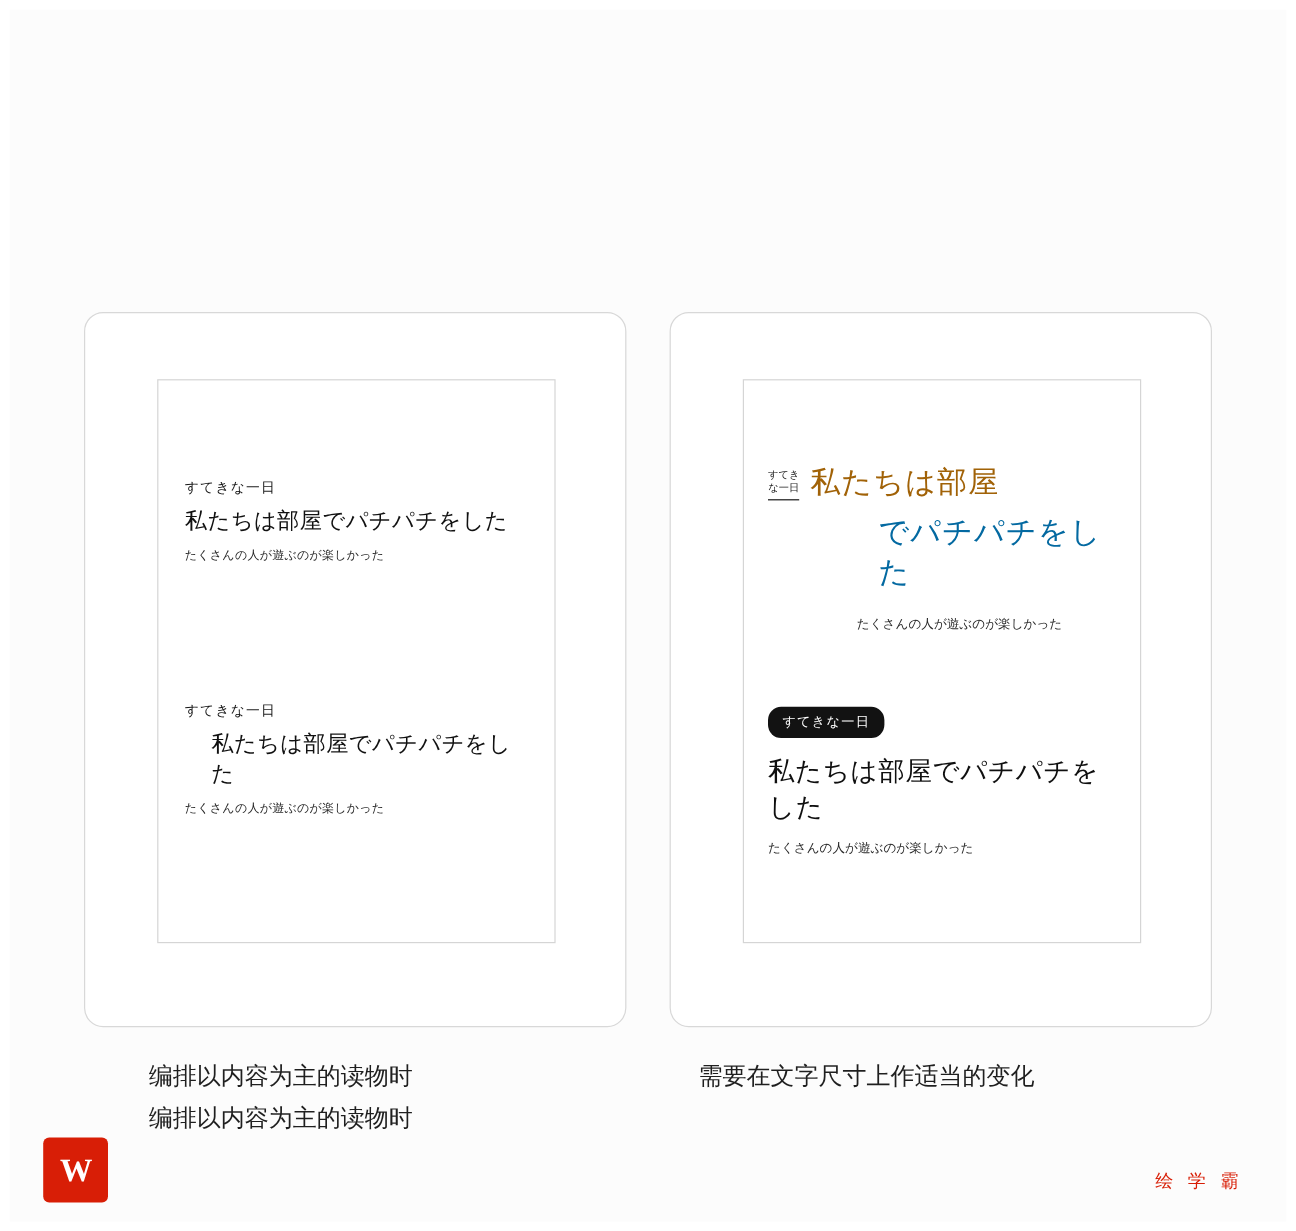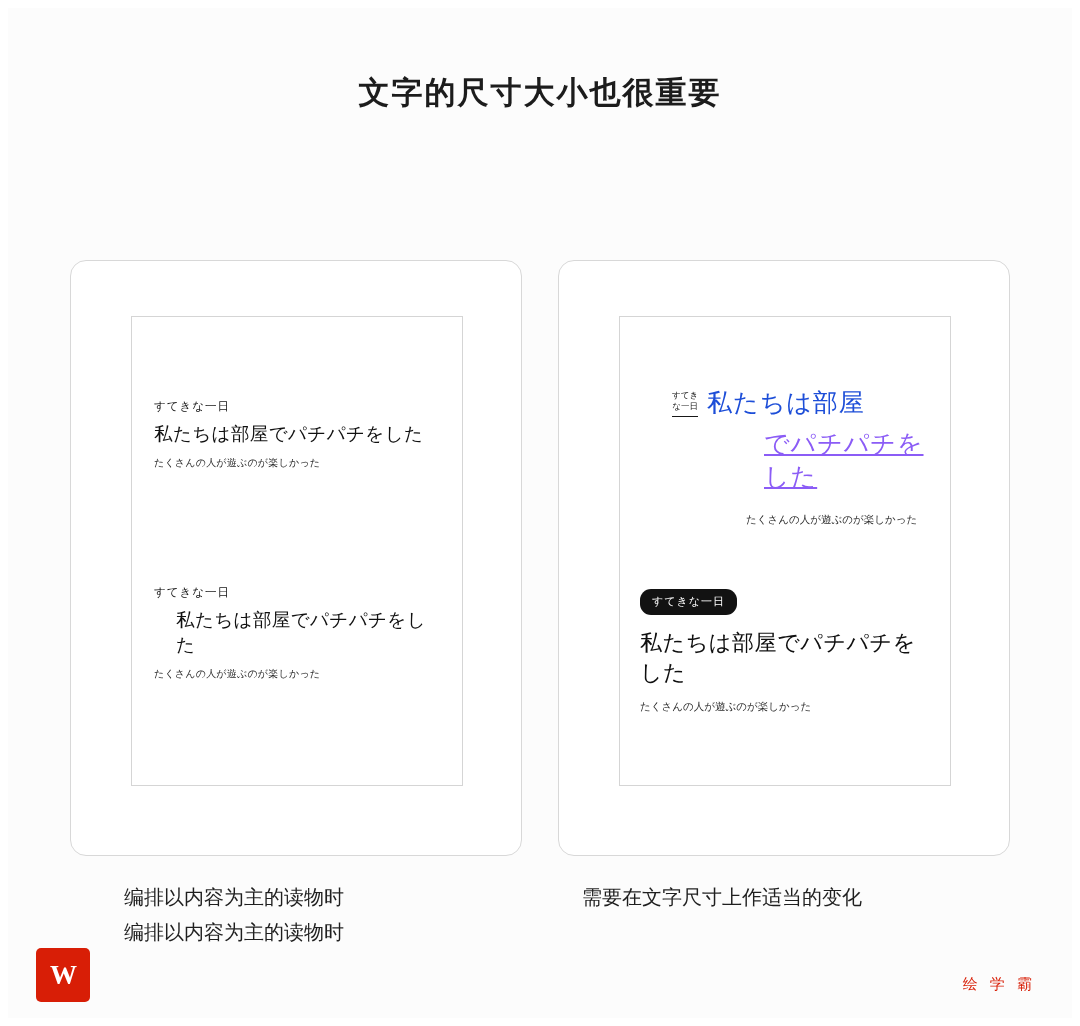--- a/index.html
+++ b/index.html
@@ -117,48 +117,46 @@
     margin-top: 10px;
     color: #2a2a2a;
     letter-spacing: 0.2px;
   }
   
   .rblockA {
     position: absolute;
     left: 20px;
     top: 72px;
     right: 16px;
-    margin-left: 32px;
   }
   .rline1 {
     display: flex;
     align-items: flex-end;
     gap: 9px;
   }
   .ruby-box {
     font-size: 8.5px;
     line-height: 1.25;
     color: #171717;
     text-align: center;
     padding-bottom: 4px;
     border-bottom: 1px solid #171717;
   }
   .big-head {
     font-size: 25px;
     letter-spacing: 1px;
-    color: #1d4ed8;
+    color: #a16207;
     line-height: 1.1;
   }
   .big-head-2 {
     font-size: 25px;
     letter-spacing: 1px;
-    color: #8b5cf6;
+    color: #0369a1;
     margin-top: 10px;
     padding-left: 92px;
-    text-decoration: underline;
   }
   .rcaption {
     font-size: 10.5px;
     margin-top: 20px;
     padding-left: 74px;
     color: #2a2a2a;
   }
   .rblockB {
     position: absolute;
     left: 20px;
@@ -229,21 +227,20 @@
     font-weight: 400;
     letter-spacing: 4px;
   }
 </style>
 </head>
 <body>
 
 <div class="page">
 
   <div class="header">
-    <div class="title">文字的尺寸大小也很重要</div>
   </div>
 
   <div class="panels">
 
     <div class="panel">
       <div class="sheet sheet-left">
 
         <div class="blockA">
           <div class="jp kicker-sm">すてきな一日</div>
           <div class="jp head-md">私たちは部屋でパチパチをした</div>

